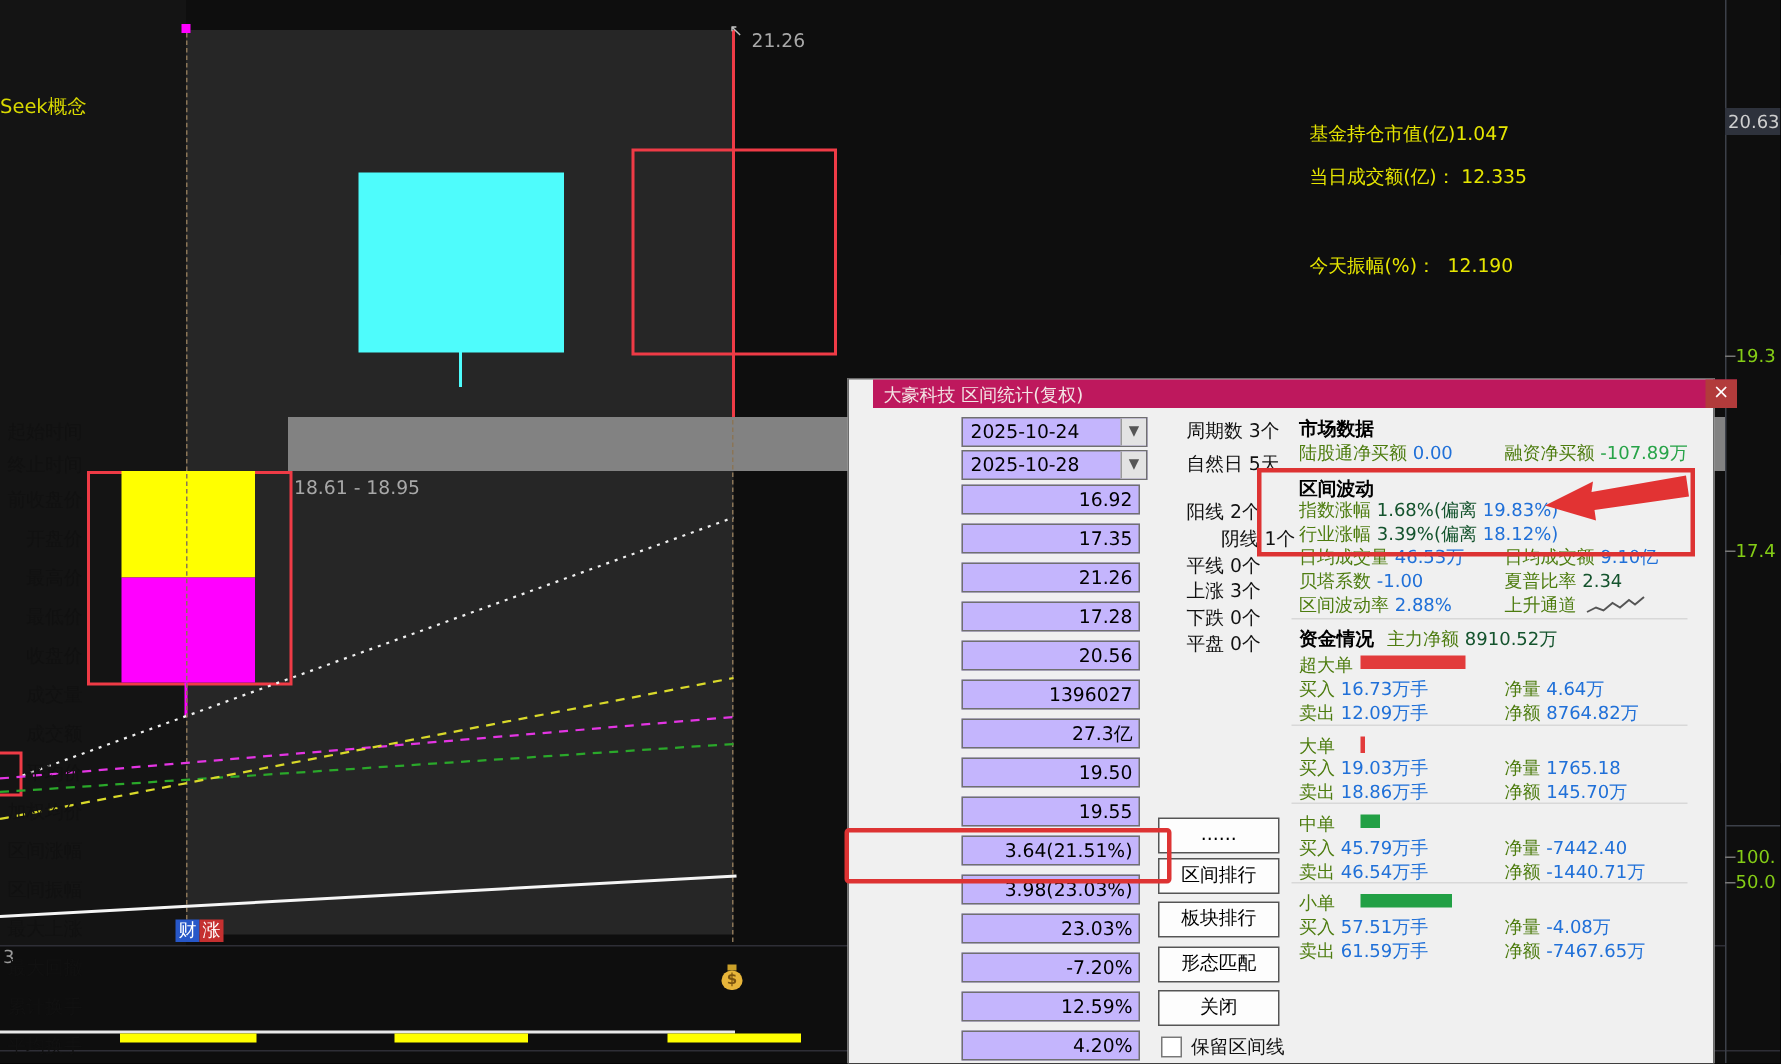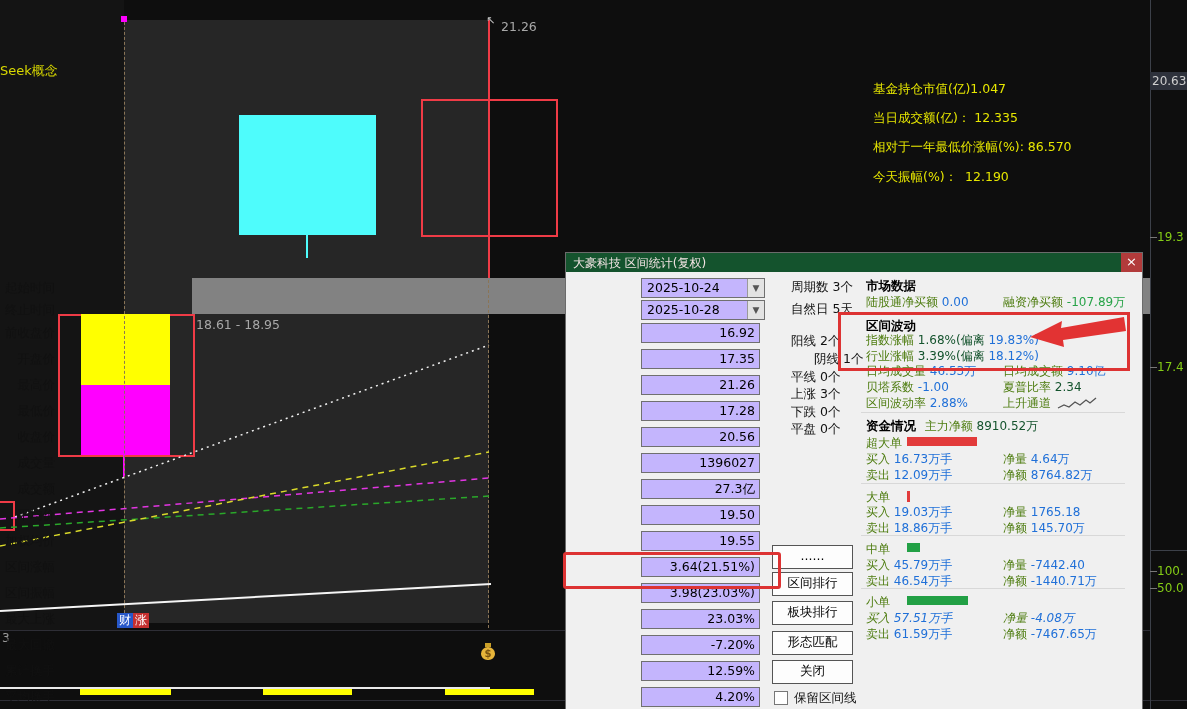--- a/index.html
+++ b/index.html
@@ -37,21 +37,21 @@
   .moneybag{left:480px;top:643px;width:16px;height:17px;}
   .moneybag .bag{position:absolute;left:1px;top:4px;width:14px;height:13px;background:#e7b53a;border-radius:50% 50% 46% 46%;color:#7a5410;font-size:10px;font-weight:bold;text-align:center;line-height:13px;}
   .moneybag .tie{position:absolute;left:5px;top:0;width:6px;height:4px;background:#caa028;}
   
   .axis-vline{left:1150px;top:0;width:1px;height:709px;background:#3c4049;}
   .axis-label{color:#84cc16;font-size:12px;}
   .axis-cur{left:1150px;top:72px;width:37px;height:18px;background:#2e323c;color:#cfcfcf;font-size:12px;line-height:18px;padding-left:2px;}
   .tick{width:7px;height:1px;background:#777;}
   
   .dialog{left:565px;top:252px;width:576px;height:470px;background:#f0f0f0;border:1px solid #6b6b6b;z-index:10;font-size:12.5px;color:#111;}
-  .titlebar{position:absolute;left:0;top:0;width:100%;height:19px;background:#14532d;}
+  .titlebar{position:absolute;left:16px;top:0;width:100%;height:19px;background:#be185d;}
   .titlebar .tt{position:absolute;left:7px;top:2px;color:#f3e4e4;font-size:12px;}
   .close-btn{position:absolute;right:0;top:0;width:21px;height:19px;background:#b23b3b;color:#fff;text-align:center;line-height:18px;font-size:13px;cursor:default;}
   .frow{position:absolute;left:0;height:20px;}
   .flabel{position:absolute;right:511px;top:2px;width:160px;text-align:right;color:#111;}
   .fbox{position:absolute;left:75px;top:0;width:113px;height:18px;background:#c4b5fd;border:1px solid #707070;line-height:18px;text-align:right;padding-right:4px;font-size:12.5px;color:#000;}
   .fbox.date{text-align:left;padding-left:5px;}
   .dd{position:absolute;right:0;top:0;width:16px;height:18px;background:#e3e3e3;border-left:1px solid #9a9a9a;color:#555;font-size:9px;text-align:center;line-height:18px;}
   .red-hl{position:absolute;left:-3px;width:212px;height:31px;border:3px solid #dd3333;border-radius:3px;z-index:3;}
   .mid-stat{position:absolute;left:225px;color:#111;white-space:pre;}
   .dbtn{position:absolute;left:206px;width:79px;height:22px;background:#fdfdfd;border:1px solid #555;text-align:center;line-height:20px;font-size:12.5px;color:#000;}
@@ -101,21 +101,20 @@
     <line x1="0" y1="546" x2="489" y2="452" stroke="#d9d92a" stroke-width="1.5" stroke-dasharray="6,5"></line>
     <line x1="0" y1="611" x2="491" y2="584" stroke="#f5f5f5" stroke-width="2"></line>
   </svg>
 
   <div class="abs txt concept" style="left:0;top:62px;">Seek概念</div>
   <div class="abs txt cursor-glyph" style="left:486px;top:14px;">↖</div>
   <div class="abs txt gray-label" style="left:501px;top:19px;">21.26</div>
   <div class="abs txt gray-label" style="left:196px;top:317px;">18.61 - 18.95</div>
   <div class="abs txt info-line" style="left:873px;top:81px;">基金持仓市值(亿)1.047</div>
   <div class="abs txt info-line" style="left:873px;top:110px;">当日成交额(亿)： 12.335</div>
-  <div class="abs txt info-line" style="left:873px;top:139px;">相对于一年最低价涨幅(%): 86.570</div>
   <div class="abs txt info-line" style="left:873px;top:169px;">今天振幅(%)：  12.190</div>
 
   <div class="abs" style="left:117px;top:609px;">
     <span class="badge badge-blue">财</span><span class="badge badge-red">涨</span>
   </div>
 
   <div class="abs hline" style="left:0;top:630px;width:1150px;"></div>
   <div class="abs hline" style="left:0;top:700px;width:1187px;"></div>
 
   <div class="abs txt bottom-num" style="left:2px;top:631px;">3</div>
@@ -259,21 +258,21 @@
         <div class="rp-line" style="top: 182px;"><span class="c-k">超大单</span><div class="rp-bar" style="left: 41px; width: 70px; height: 9px; background: rgb(226, 59, 59);"></div></div>
         <div class="rp-line" style="top: 198px;"><span class="c-k">买入 </span><span class="c-b">16.73万手</span><span class="rp-col2"><span class="c-k">净量 </span><span class="c-b">4.64万</span></span></div>
         <div class="rp-line" style="top: 214px;"><span class="c-k">卖出 </span><span class="c-b">12.09万手</span><span class="rp-col2"><span class="c-k">净额 </span><span class="c-b">8764.82万</span></span></div>
         <div class="rp-line" style="top: 236px;"><span class="c-k">大单</span><div class="rp-bar" style="left: 41px; width: 3px; height: 11px; background: rgb(226, 59, 59);"></div></div>
         <div class="rp-line" style="top: 251px;"><span class="c-k">买入 </span><span class="c-b">19.03万手</span><span class="rp-col2"><span class="c-k">净量 </span><span class="c-b">1765.18</span></span></div>
         <div class="rp-line" style="top: 267px;"><span class="c-k">卖出 </span><span class="c-b">18.86万手</span><span class="rp-col2"><span class="c-k">净额 </span><span class="c-b">145.70万</span></span></div>
         <div class="rp-line" style="top: 288px;"><span class="c-k">中单</span><div class="rp-bar" style="left: 41px; width: 13px; height: 9px; background: rgb(34, 160, 69);"></div></div>
         <div class="rp-line" style="top: 304px;"><span class="c-k">买入 </span><span class="c-b">45.79万手</span><span class="rp-col2"><span class="c-k">净量 </span><span class="c-b">-7442.40</span></span></div>
         <div class="rp-line" style="top: 320px;"><span class="c-k">卖出 </span><span class="c-b">46.54万手</span><span class="rp-col2"><span class="c-k">净额 </span><span class="c-b">-1440.71万</span></span></div>
         <div class="rp-line" style="top: 341px;"><span class="c-k">小单</span><div class="rp-bar" style="left: 41px; width: 61px; height: 9px; background: rgb(34, 160, 69);"></div></div>
-        <div class="rp-line" style="top: 357px; font-style: italic;"><span class="c-k">买入 </span><span class="c-b">57.51万手</span><span class="rp-col2"><span class="c-k">净量 </span><span class="c-b">-4.08万</span></span></div>
+        <div class="rp-line" style="top: 357px;"><span class="c-k">买入 </span><span class="c-b">57.51万手</span><span class="rp-col2"><span class="c-k">净量 </span><span class="c-b">-4.08万</span></span></div>
         <div class="rp-line" style="top: 373px;"><span class="c-k">卖出 </span><span class="c-b">61.59万手</span><span class="rp-col2"><span class="c-k">净额 </span><span class="c-b">-7467.65万</span></span></div>
       </div>
 
     <div class="redbox"></div>
     <svg class="arrow-svg" width="98" height="38">
       <polygon points="2,22 34,6 33,13 96,2 98,16 35,25 36,32" fill="#e23333"></polygon>
     </svg>
   </div>
 </div>
 

